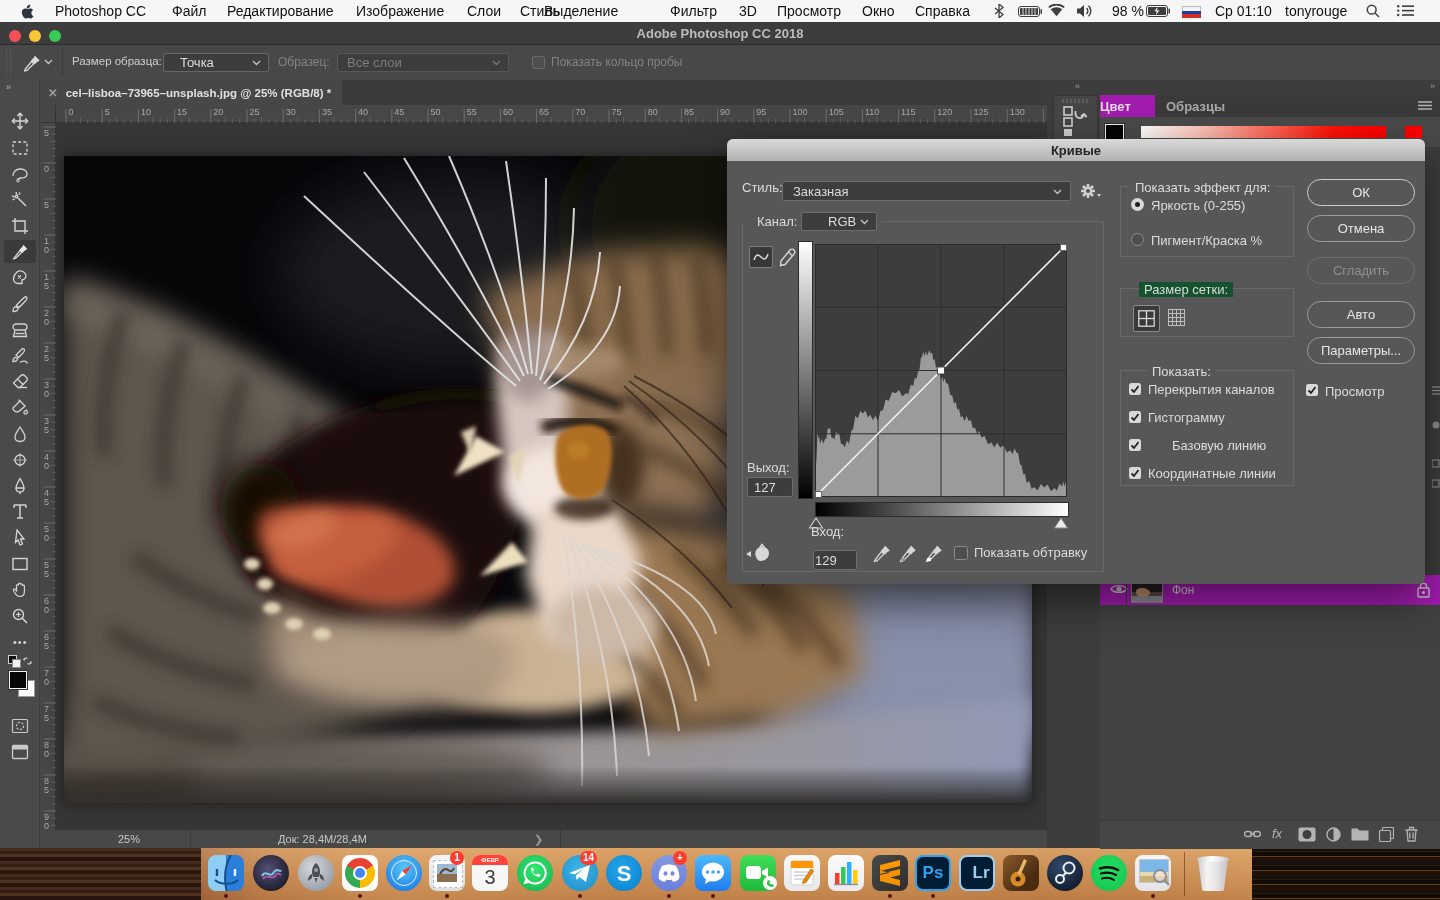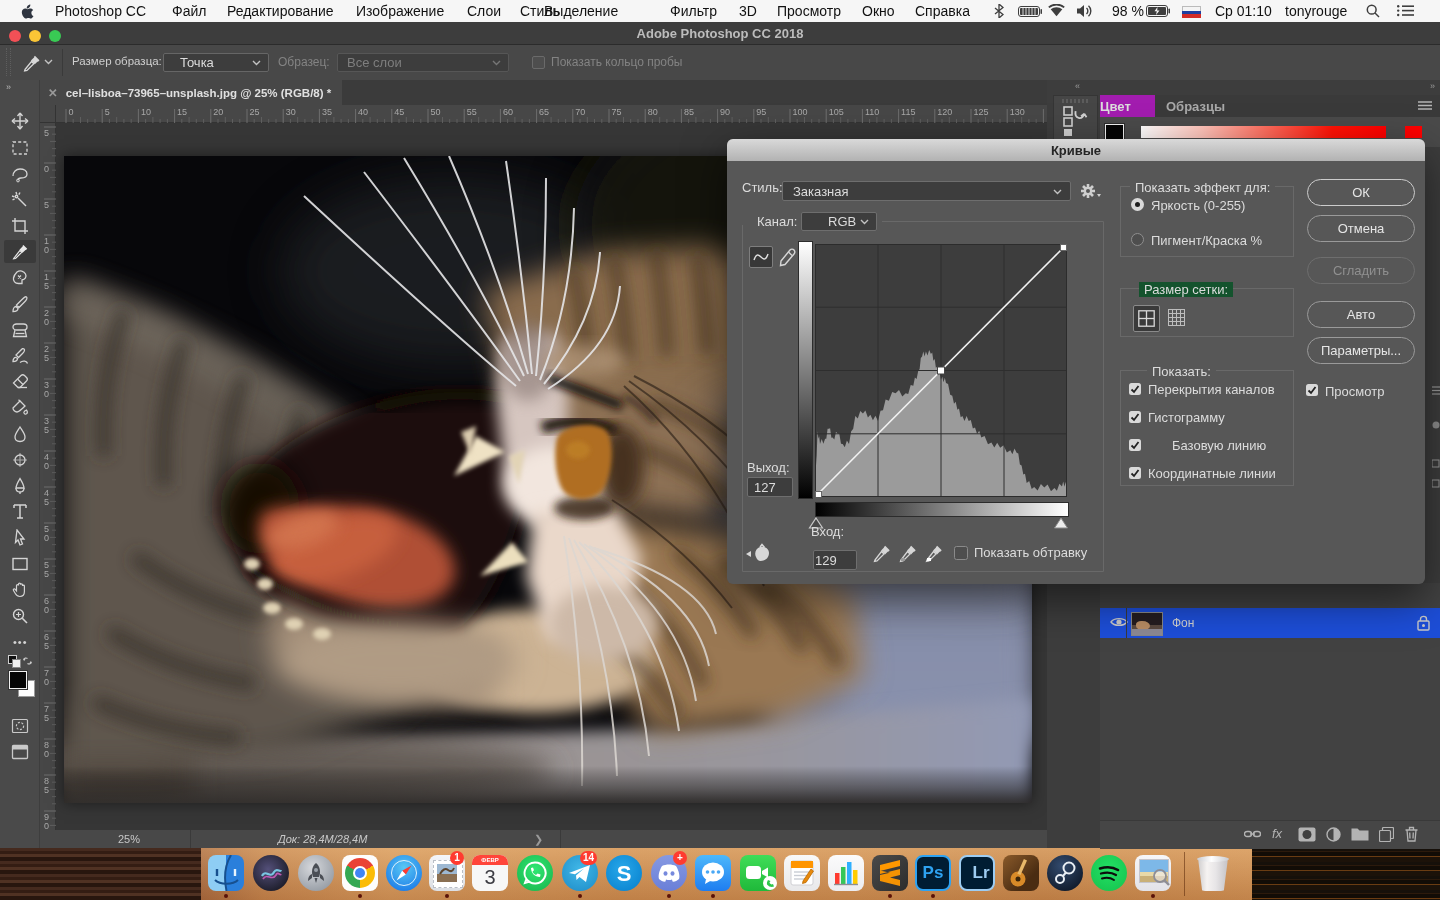--- a/index.html
+++ b/index.html
@@ -800,21 +800,21 @@
     <path d="M560 230 Q 650 310 700 430"></path>
     <path d="M565 225 Q 665 295 720 390"></path>
     <path d="M570 220 Q 678 275 732 352"></path>
     <path d="M548 344 Q 620 390 668 452"></path>
   </g>
   <rect x="0" y="610" width="968" height="37" fill="url(#botsh)"></rect>
   </svg>
   <div class="abs" id="statusbar">
       <div class="lbl" style="left:78px;top:3px;">25%</div>
       <div class="abs" style="left:150px;top:0;width:1px;height:18px;background:#3a3a3a;"></div>
-      <div class="lbl" style="left:238px;top:3px;font-style:italic;">Док: 28,4M/28,4M</div>
+      <div class="lbl" style="left:238px;top:3px;">Док: 28,4M/28,4M</div>
       <div class="lbl" style="left:494px;top:3px;color:#9a9a9a;">❯</div>
       <div class="abs" style="left:520px;top:0;width:1px;height:18px;background:#3a3a3a;"></div>
     </div>
   <div class="abs" id="rightcol">
     <div class="abs" style="left:0;top:0;width:393px;height:15px;background:#3d3d3d;">
       <span style="position:absolute;left:28px;top:1px;color:#9a9a9a;font-size:9px;letter-spacing:-1px;">«</span>
       <span style="position:absolute;right:6px;top:1px;color:#9a9a9a;font-size:9px;letter-spacing:-1px;">»</span>
       </div>
     <div class="abs" style="left:6px;top:15px;width:43px;height:46px;background:#464646;border:1px solid #353535;">
       <div style="position:absolute;left:8px;top:3px;width:26px;height:4px;background:repeating-linear-gradient(90deg,#5c5c5c 0 2px,#464646 2px 4px);"></div>
@@ -837,21 +837,21 @@
             <line x1="0" y1="8" x2="14" y2="8"></line>
           </g>
         </svg>
     </div>
     <div class="abs" style="left:53px;top:37px;width:340px;height:30px;background:#4a4a4a;"></div>
     <div class="abs" style="left:58px;top:44px;width:17px;height:17px;background:#050505;border:1.5px solid #f2f2f2;box-shadow:0 0 0 1px #2e2e2e;"></div>
     <div class="abs" style="left:94px;top:46px;width:245px;height:12px;background:linear-gradient(90deg,#ffffff,#ffc4ba 25%,#ff6a5a 52%,#ff1205 78%,#ff0000);"></div>
     <div class="abs" style="left:358px;top:46px;width:17px;height:12px;background:#ff0000;"></div>
 
     <div class="abs" style="left:53px;top:503px;width:340px;height:265px;background:#424242;"></div>
-    <div class="abs" style="left:53px;top:528px;width:340px;height:30px;background:#1d4ed8;">
+    <div class="abs" style="left:53px;top:495px;width:340px;height:30px;background:#a21caf;">
       <svg style="position:absolute;left:10px;top:8px;" width="18" height="12" viewBox="0 0 18 12">
           <path d="M1 6 C4 1.5 14 1.5 17 6 C14 10.5 4 10.5 1 6 Z" fill="none" stroke="#c9c9c9" stroke-width="1.4"></path>
           <circle cx="9" cy="6" r="2.6" fill="#c9c9c9"></circle>
         </svg>
       <div style="position:absolute;left:26px;top:0px;width:1px;height:30px;background:#3a3a3a;"></div>
       <div style="position:absolute;left:31px;top:4px;width:30px;height:22px;background:#5a4a40;border:1px solid #888;">
         <div style="position:absolute;left:0;top:0;width:100%;height:55%;background:#241d20;"></div>
         <div style="position:absolute;left:4px;top:8px;width:14px;height:9px;background:#b98d64;border-radius:40% 60% 50% 50%;"></div>
         <div style="position:absolute;left:0;bottom:0;width:100%;height:6px;background:#8d8a94;"></div>
         </div>

